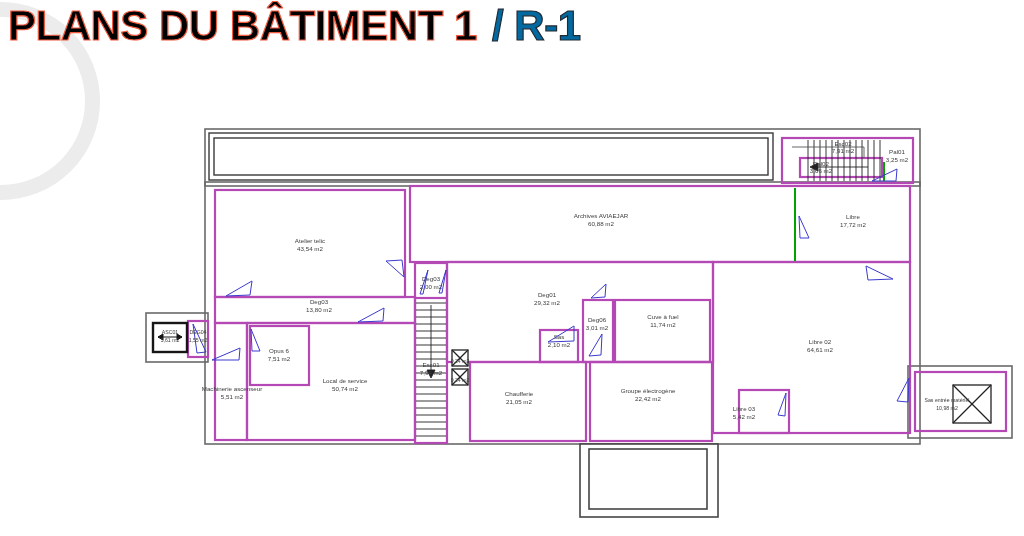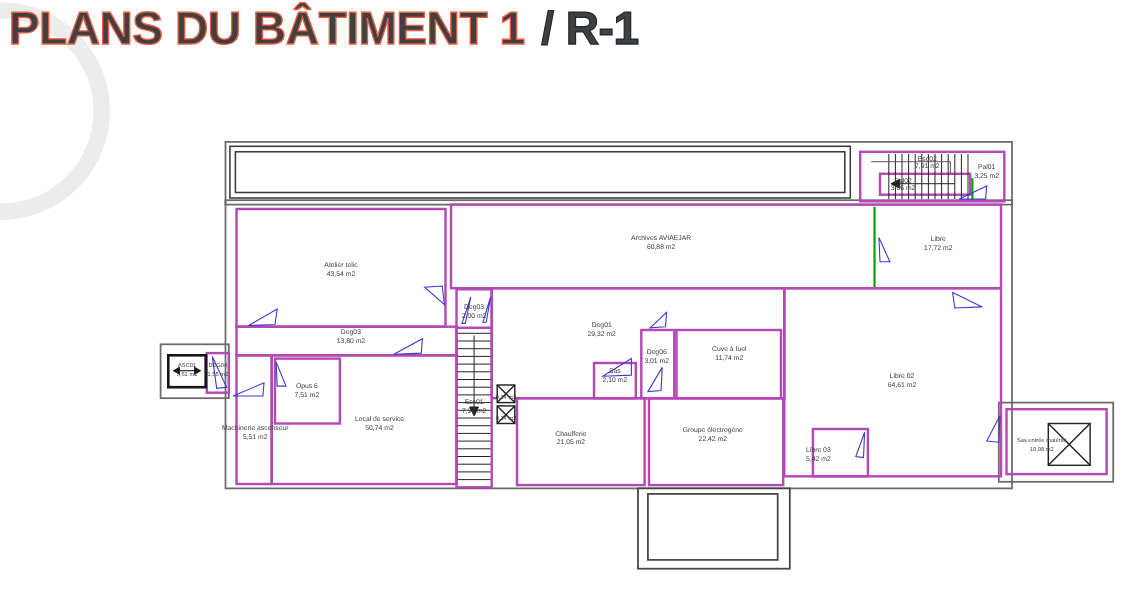--- a/index.html
+++ b/index.html
@@ -2,22 +2,22 @@
 <html><head>
 <meta charset="utf-8">
 <style>
   html,body{margin:0;padding:0;background:#ffffff;}
   #canvas{position:relative;width:1024px;height:536px;overflow:hidden;background:#fff;
           font-family:"Liberation Sans",sans-serif;}
   #watermark{position:absolute;left:-98px;top:2px;width:168px;height:168px;
              border:15px solid #ececec;border-radius:50%;z-index:0;}
   #title{position:absolute;left:8px;top:2px;z-index:1;font-size:42px;font-weight:bold;
          letter-spacing:-0.5px;white-space:nowrap;-webkit-text-stroke:1.2px currentColor;}
-  .t-main{color:#404040;-webkit-text-stroke:1.2px #f15b40;}
-  .t-level{color:#404040;-webkit-text-stroke:1.2px #222a33;margin-left:4px;}
+  .t-main{color:#000000;-webkit-text-stroke:1.2px #f15b40;}
+  .t-level{color:#0369a1;-webkit-text-stroke:1.2px #222a33;margin-left:4px;}
   svg{position:absolute;left:0;top:0;z-index:1;}
   text{font-family:"Liberation Sans",sans-serif;font-size:6.2px;fill:#3c3c3c;text-anchor:middle;}
   text.tiny{font-size:5.2px;}
 </style>
 </head>
 <body>
 
 <div id="canvas">
   <div id="watermark"></div>
 

